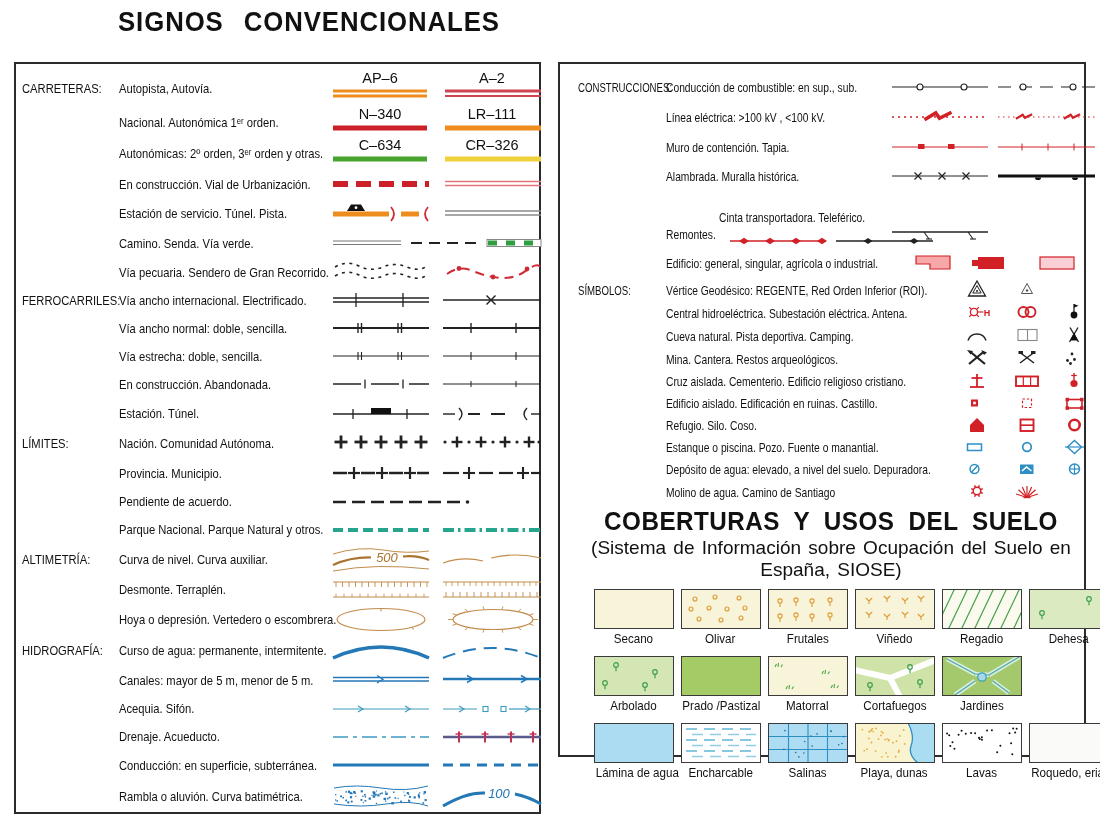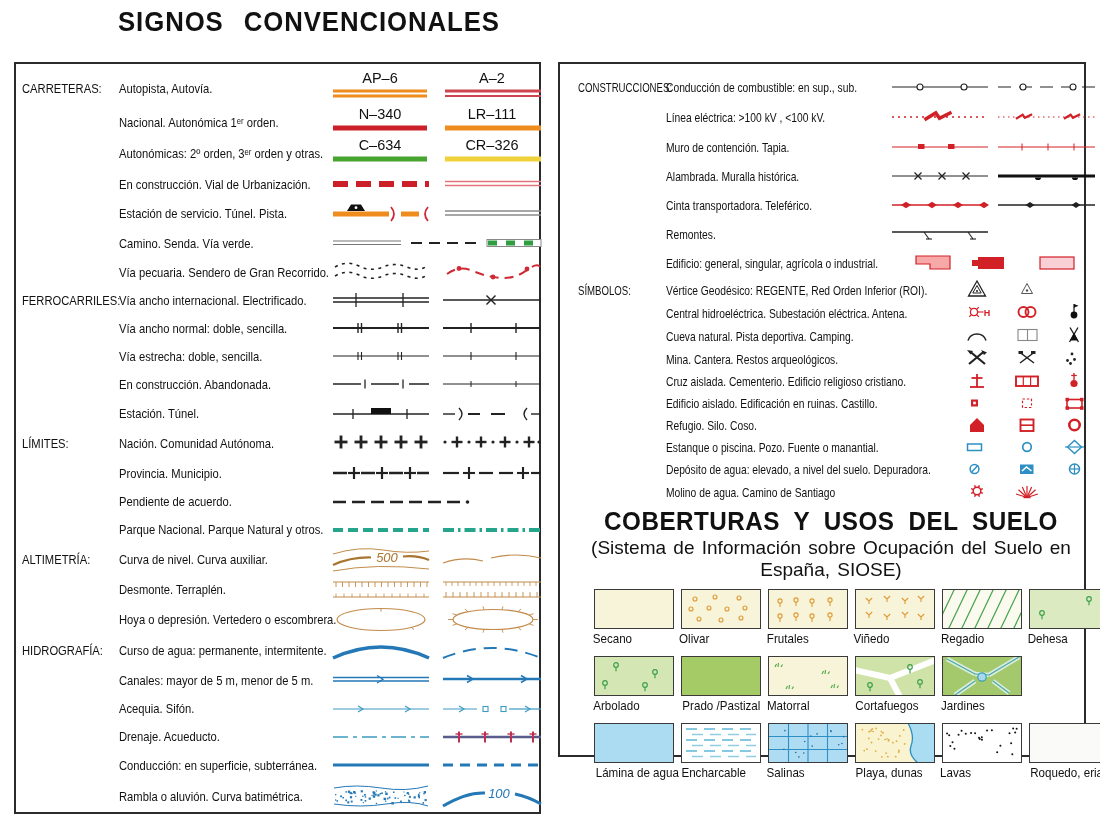--- a/index.html
+++ b/index.html
@@ -17,21 +17,21 @@
   #rightPanel .cat{width:88px;flex:none;}
   #rightPanel .lbl{width:224px;flex:none;}
   #rightPanel .cat span{transform:scaleX(.74);font-size:13px;}
   #rightPanel .lbl span{transform:scaleX(.78);}
   .sym{flex:none;}
   .sym svg{display:block;}
   .cobTitle{text-align:center;font-size:25px;font-weight:bold;word-spacing:7px;letter-spacing:.5px;margin:4px 0 0 0;transform:scaleX(.97);transform-origin:center;}
   .cobSub{text-align:center;font-size:19px;margin-top:1px;word-spacing:2px;}
   .swGrid{margin:8px 0 0 12px;}
   .swRow{display:flex;margin-bottom:9px;}
-  .swCell{width:87px;flex:none;}
+  .swCell{width:87px;flex:none;text-align:center;}
   .swBox{width:78px;height:38px;border:1.2px solid #3a3a3a;box-sizing:content-box;margin:0 auto;}
   .swBox svg{display:block;}
   .swLbl{font-size:13.2px;margin-top:1px;display:inline-block;transform:scaleX(.88);transform-origin:center;white-space:nowrap;}
 </style>
 </head>
 <body>
 
 <h1 class="title">SIGNOS  CONVENCIONALES</h1>
 <div class="panel" id="leftPanel">
     <div class="row" style="height: 36px;">
@@ -598,21 +598,21 @@
             <line x1="48.5" y1="11.5" x2="55.5" y2="18.5" stroke="#222" stroke-width="1.2" stroke-linecap="butt"></line>
             <line x1="48.5" y1="18.5" x2="55.5" y2="11.5" stroke="#222" stroke-width="1.2" stroke-linecap="butt"></line>
             <line x1="72.5" y1="11.5" x2="79.5" y2="18.5" stroke="#222" stroke-width="1.2" stroke-linecap="butt"></line>
             <line x1="72.5" y1="18.5" x2="79.5" y2="11.5" stroke="#222" stroke-width="1.2" stroke-linecap="butt"></line>
             <line x1="108" y1="15" x2="205" y2="15" stroke="#111" stroke-width="3" stroke-linecap="butt"></line>
             <path d="M145,16.5 a3,2.6 0 0 0 6,0 Z" fill="#111"></path>
             <path d="M182,16.5 a3,2.6 0 0 0 6,0 Z" fill="#111"></path>
           </svg>
         </div>
       </div>
-      <div class="row" style="height: 29px;">
+      <div class="row" style="height: 29px; flex-direction: column;">
         <div class="cat"><span></span></div>
         <div class="lbl"><span>Cinta transportadora. Teleférico.</span></div>
         <div class="sym">
           <svg width="207" height="29" viewBox="0 0 207 29">
             <line x1="2" y1="15" x2="98" y2="15" stroke="#D22027" stroke-width="1.6" stroke-linecap="butt"></line>
             <polygon points="11,15 16,11.8 21,15 16,18.2" fill="#D22027"></polygon>
             <polygon points="37,15 42,11.8 47,15 42,18.2" fill="#D22027"></polygon>
             <polygon points="63,15 68,11.8 73,15 68,18.2" fill="#D22027"></polygon>
             <polygon points="89,15 94,11.8 99,15 94,18.2" fill="#D22027"></polygon>
             <line x1="108" y1="15" x2="205" y2="15" stroke="#222" stroke-width="1.3" stroke-linecap="butt"></line>

